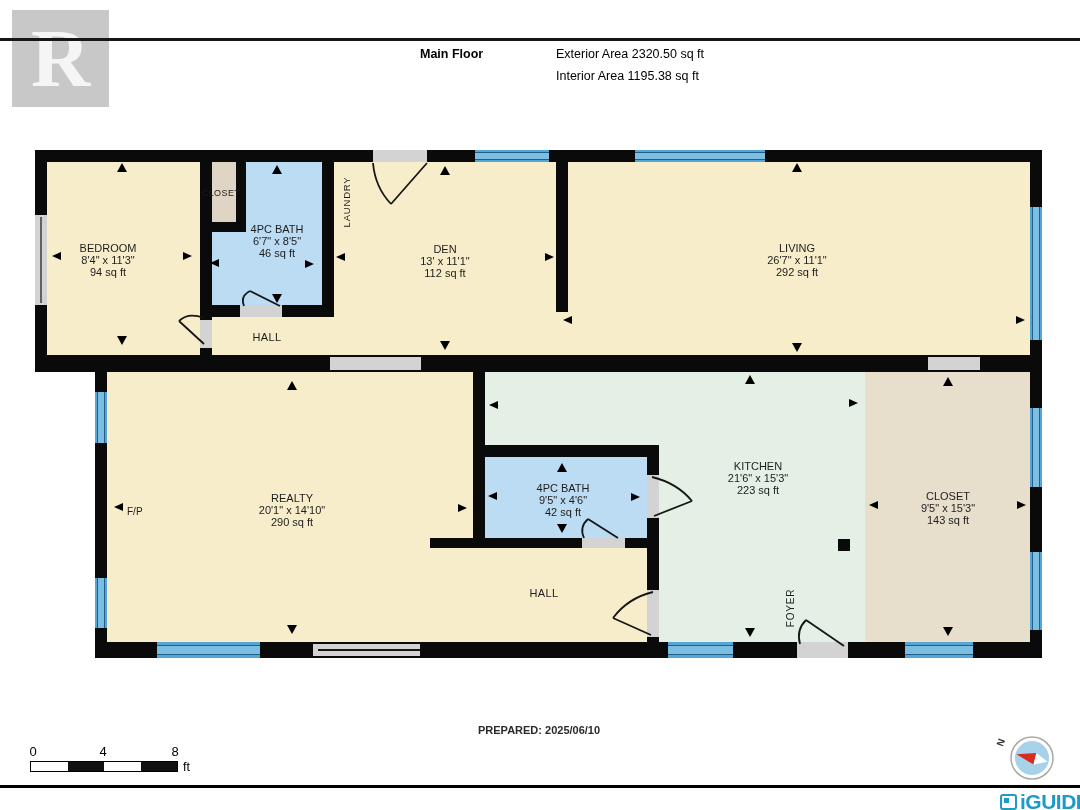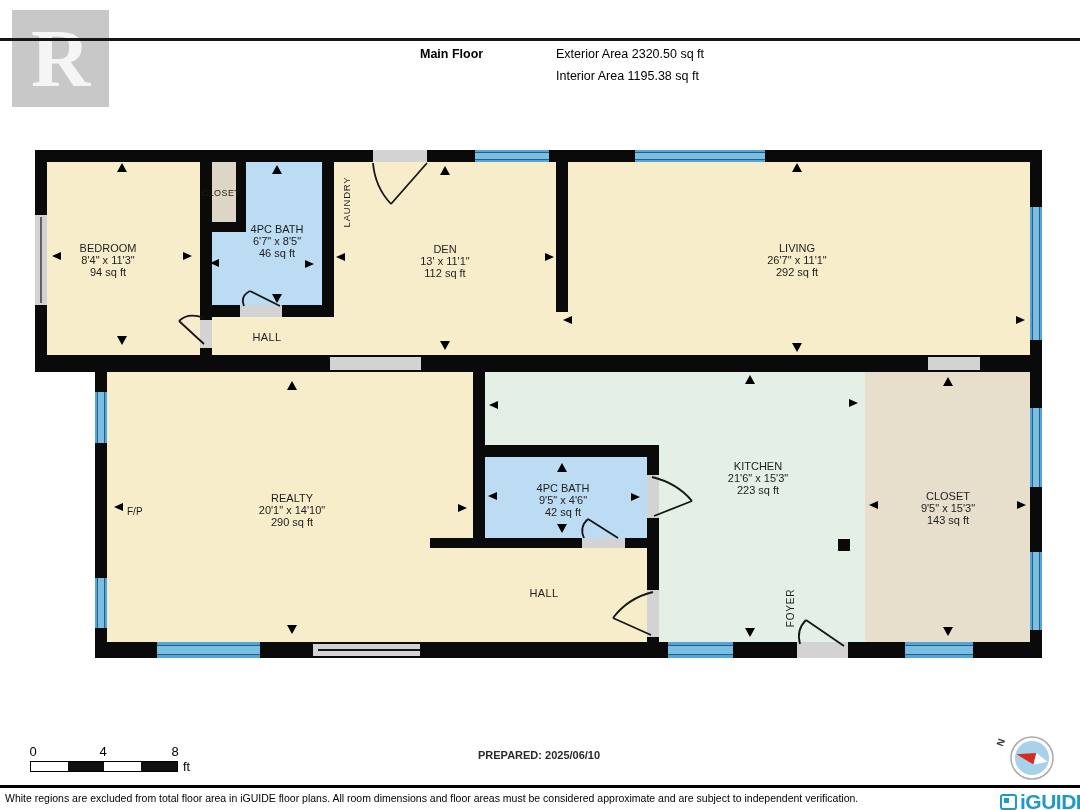--- a/index.html
+++ b/index.html
@@ -36,21 +36,21 @@
       display:flex;align-items:center;justify-content:center;}
   .realtor-r{font-family:"Liberation Serif", serif;font-weight:bold;font-size:82px;
       color:#f5f5f5;line-height:1;}
   .realtor-word{position:absolute;left:4px;top:112px;font-size:23px;color:#c6c6c6;
       letter-spacing:1.5px;font-weight:500;}
   .scale-tick{position:absolute;width:14px;text-align:center;font-size:13px;top:744px;color:#000;}
   .scale-bar{position:absolute;left:30px;top:761px;width:146px;height:9px;border:1px solid #000;
       display:flex;}
   .scale-bar span{flex:1;}
   .scale-unit{position:absolute;left:183px;top:760px;font-size:12.5px;color:#000;}
-  .prepared{position:absolute;left:478px;top:749px;font-size:11px;font-weight:600;color:#2a2a2a;}
+  .prepared{position:absolute;left:478px;top:724px;font-size:11px;font-weight:600;color:#2a2a2a;}
   .watermark{position:absolute;left:327px;top:761px;background:#dadada;color:#fdfdfd;
       font-size:17px;font-weight:bold;letter-spacing:.4px;padding:2px 8px;white-space:nowrap;}
   .divider{position:absolute;left:0;top:785px;width:1080px;height:3px;background:#000;}
   .disclaimer{position:absolute;left:5px;top:792px;font-size:10.5px;color:#000;white-space:nowrap;}
   .north{position:absolute;left:997px;top:737px;font-size:10px;font-weight:bold;color:#333;
       transform:rotate(-70deg);}
   .iguide{position:absolute;left:1000px;top:790px;display:flex;align-items:center;}
   .iguide-icon{width:13px;height:12px;border:2.5px solid #1d9ac9;border-radius:3px;position:relative;
       margin-right:3px;}
   .iguide-icon span{position:absolute;left:1.5px;top:2px;width:5px;height:5px;background:#1d9ac9;}
@@ -237,21 +237,20 @@
     <circle cx="26" cy="26" r="21" fill="#ffffff" stroke="#a9a9a9" stroke-width="1.5"></circle>
     <circle cx="26" cy="26" r="17" fill="#a7d2e9"></circle>
     <g transform="rotate(14 26 26)">
       <polygon points="10,26 29,20 29,32" fill="#d92b1f"></polygon>
       <polygon points="42,26 29,20 29,32" fill="#ffffff"></polygon>
     </g>
   </svg>
   <div class="north">N</div>
 
   <div class="divider"></div>
-  <div class="disclaimer">White regions are excluded from total floor area in iGUIDE floor plans. All room dimensions and floor areas must be considered approximate and are subject to independent verification.</div>
 
   <div class="iguide">
     <span class="iguide-icon">
         <span></span>
       </span>
     <span class="iguide-word">iGUIDE</span>
   </div>
 
 </div>
 

